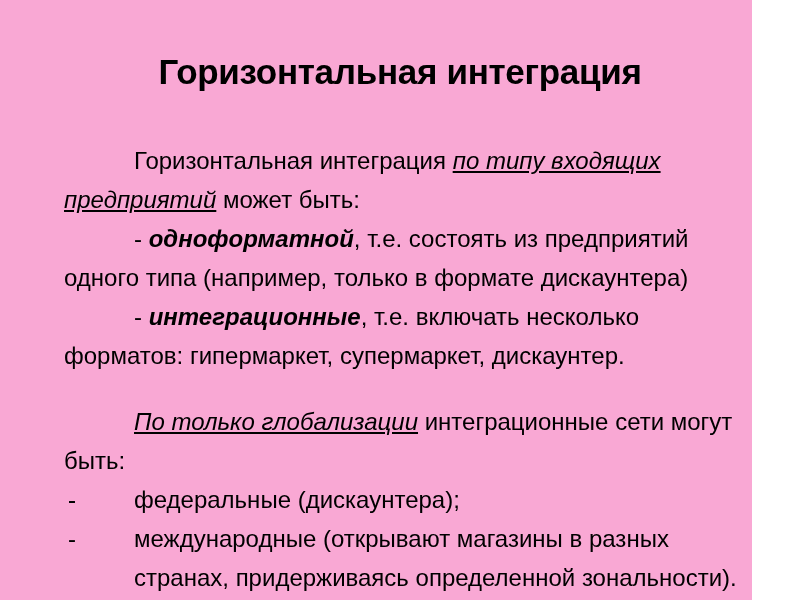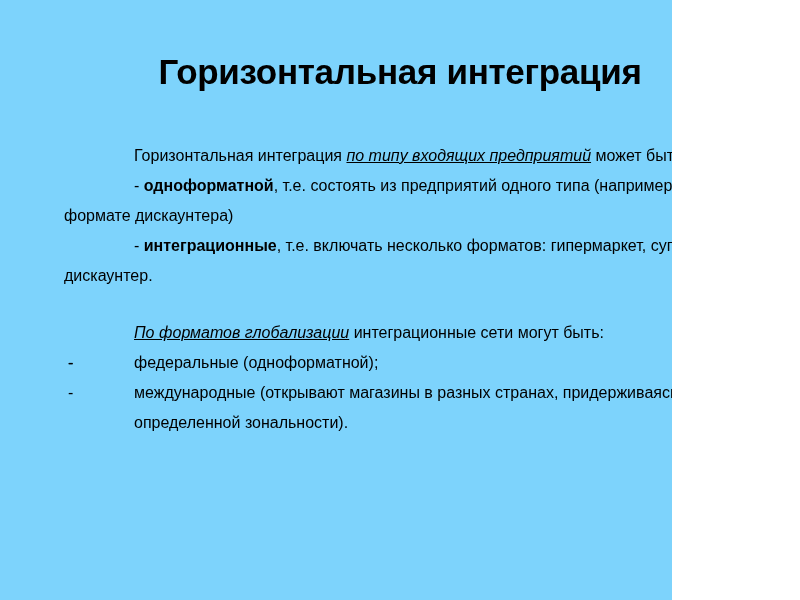--- a/index.html
+++ b/index.html
@@ -1,46 +1,46 @@
 <!DOCTYPE html>
 <html><head>
 <meta charset="utf-8">
 <style>
   html, body { margin: 0; padding: 0; }
   .slide {
     position: relative;
-    width: 672px;
+    width: 752px;
     height: 600px;
-    background: #7dd3fc;
+    background: #f9a8d4;
     color: #000000;
     font-family: "Liberation Sans", sans-serif;
     overflow: hidden;
   }
   .title {
     position: absolute;
     top: 50px;
     left: 0;
     width: 800px;
     text-align: center;
     font-size: 35px;
     line-height: 44px;
     font-weight: bold;
     letter-spacing: -0.3px;
   }
   .body {
     position: absolute;
     left: 64px;
     top: 141px;
     width: 690px;
-    font-size: 16px;
-    line-height: 30px;
+    font-size: 24px;
+    line-height: 39px;
   }
   .para { margin: 0; text-indent: 70px; }
   .blank-line { height: 27.4px; }
-  .seg-bold-italic { font-weight: bold; }
+  .seg-bold-italic { font-weight: bold; font-style: italic; }
   .seg-italic-underline { font-style: italic; text-decoration: underline; }
   .bullet-item { position: relative; margin: 0; padding-left: 70px; }
   .bullet-item .marker { position: absolute; left: 4px; top: 0; }
 </style>
 </head>
 <body>
 
 <div class="slide">
 
   <div class="title">Горизонтальная интеграция</div>
@@ -49,22 +49,22 @@
 
     <p class="para"><span>Горизонтальная интеграция </span><span class="seg-italic-underline">по типу входящих предприятий</span><span> может быть:</span></p>
 
     <p class="para"><span>- </span><span class="seg-bold-italic">одноформатной</span><span>, т.е. состоять из предприятий одного типа (например, только в формате дискаунтера)</span></p>
 
 
     <p class="para"><span>- </span><span class="seg-bold-italic">интеграционные</span><span>, т.е. включать несколько форматов: гипермаркет, супермаркет, дискаунтер.</span></p>
 
     <div class="blank-line"></div>
 
-    <p class="para"><span class="seg-italic-underline">По форматов глобализации</span><span> интеграционные сети могут быть:</span></p>
+    <p class="para"><span class="seg-italic-underline">По только глобализации</span><span> интеграционные сети могут быть:</span></p>
 
     <div class="bullet-item"><span class="marker">-</span></div>
 
-    <div class="bullet-item"><span class="marker">-</span><span>федеральные (одноформатной);</span></div>
+    <div class="bullet-item"><span class="marker">-</span><span>федеральные (дискаунтера);</span></div>
 
     <div class="bullet-item"><span class="marker">-</span><span>международные (открывают магазины в разных странах, придерживаясь определенной зональности).</span></div>
 
   </div>
 </div>
 
 </body></html>

